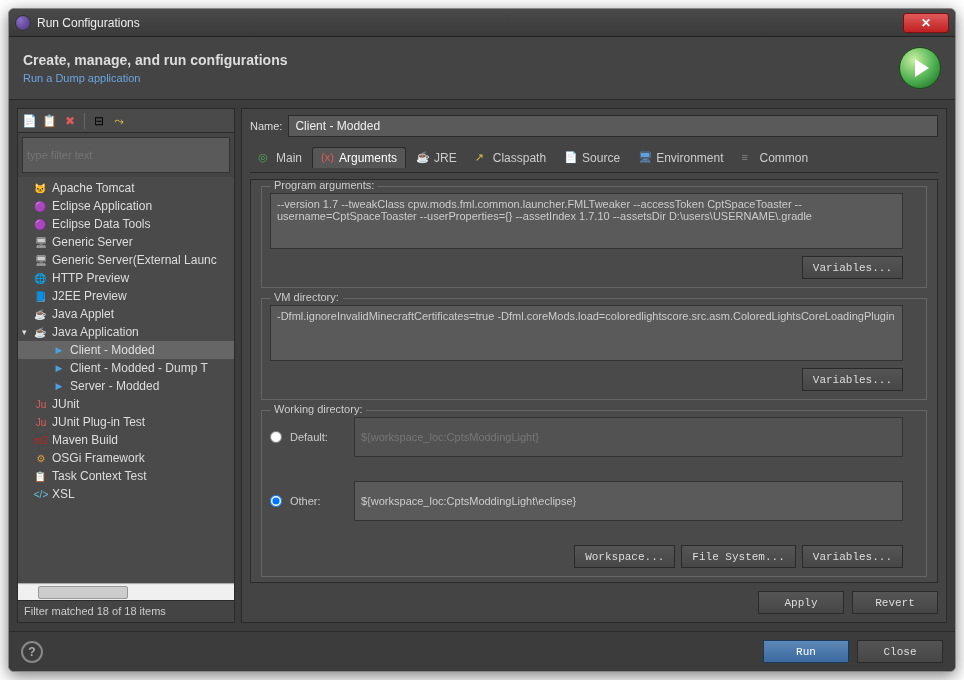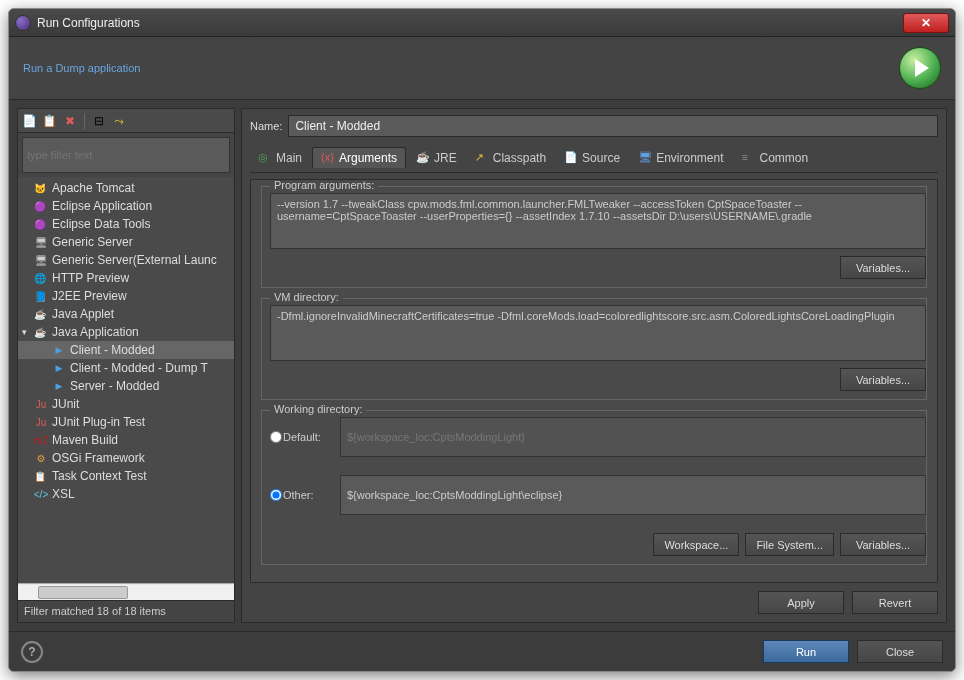--- a/index.html
+++ b/index.html
@@ -33,27 +33,27 @@
 .filter-status { height: 22px; background: #444; color: #ccc; padding: 4px 6px; border-top: 1px solid #2a2a2a; font-size: 11px; }
 .right-panel { flex: 1; background: #444; border: 1px solid #2a2a2a; display: flex; flex-direction: column; padding: 6px 8px 8px 8px; min-width: 0; }
 .name-row { display: flex; align-items: center; gap: 6px; margin-bottom: 10px; }
 .name-label { color: #ddd; font-size: 11px; }
 .name-input { flex: 1; height: 22px; background: #5a5a5a; border: 1px solid #2a2a2a; color: #eee; padding: 0 6px; }
 .tabs { display: flex; align-items: center; gap: 2px; border-bottom: 1px solid #2a2a2a; padding-bottom: 4px; margin-bottom: 6px; }
 .tab { display: flex; align-items: center; gap: 4px; padding: 3px 8px; color: #ccc; cursor: pointer; border-radius: 3px 3px 0 0; }
 .tab.active { background: #565656; color: #fff; border: 1px solid #2a2a2a; border-bottom: none; }
 .tab-icon { width: 14px; height: 14px; display: inline-flex; }
 .form-area { flex: 1; background: #4a4a4a; border: 1px solid #2a2a2a; padding: 6px 10px 10px 10px; overflow: auto; }
-.fieldset { border: 1px solid #666; margin-bottom: 10px; padding: 6px 0 8px 8px; position: relative; }
+.fieldset { border: 1px solid #666; margin-bottom: 10px; padding: 6px 23px 8px 8px; position: relative; }
 .fieldset-legend { position: absolute; top: -8px; left: 8px; background: #4a4a4a; color: #ccc; padding: 0 4px; font-size: 11px; }
 .textarea { width: 100%; height: 56px; background: #5a5a5a; border: 1px solid #333; color: #ccc; padding: 4px 6px; font-family: inherit; font-size: 11px; resize: none; overflow-y: scroll; }
 .btn-row { display: flex; justify-content: flex-end; gap: 6px; margin-top: 4px; }
-.btn { min-width: 86px; height: 23px; background: linear-gradient(#555,#464646); border: 1px solid #2a2a2a; color: #ddd; padding: 0 10px; cursor: pointer; font-size: 11px; }
+.btn { min-width: 86px; height: 23px; background: linear-gradient(#555,#464646); border: 1px solid #2a2a2a; color: #ddd; padding: 0 10px; cursor: pointer; font-size: 11px; font-family: Liberation Mono, monospace; }
 .btn.primary { background: linear-gradient(#5e88b8,#3a6a9e); border: 1px solid #1a3a5a; color: #fff; }
-.radio-row { display: flex; align-items: center; gap: 1px; margin-bottom: 18px; }
+.radio-row { display: flex; align-items: center; gap: 8px; margin-bottom: 24px; }
 .radio { width: 12px; height: 12px; }
 .radio-label { color: #ccc; width: 56px; font-size: 11px; }
 .radio-input { flex: 1; height: 40px; background: #5a5a5a; border: 1px solid #333; color: #ccc; padding: 0 6px; font-size: 11px; }
 .radio-input.disabled { color: #777; background: #525252; }
 .bottom-btns { display: flex; justify-content: flex-end; gap: 8px; padding: 8px 0 0 0; }
 .footer { display: flex; align-items: center; padding: 8px 12px; border-top: 1px solid #2a2a2a; background: #3c3c3c; }
 .help-icon { width: 22px; height: 22px; border-radius: 50%; border: 2px solid #888; color: #aaa; display: flex; align-items: center; justify-content: center; font-weight: bold; cursor: pointer; }
 .footer-btns { margin-left: auto; display: flex; gap: 8px; }
 </style>
 </head>
@@ -61,20 +61,21 @@
 
 <div class="window">
   <div class="titlebar">
     <div class="titlebar-icon"></div>
     <div class="titlebar-title">Run Configurations</div>
     <div class="titlebar-close">✕</div>
   </div>
 
   <div class="header">
     <div class="header-text">
+      <div class="header-title">Create, manage, and run configurations</div>
       <div class="header-sub">Run a Dump application</div>
     </div>
     <div class="header-icon">
         <div class="play-triangle"></div>
       </div>
   </div>
 
   <div class="body">
     <div class="left-panel">
       <div class="toolbar">

